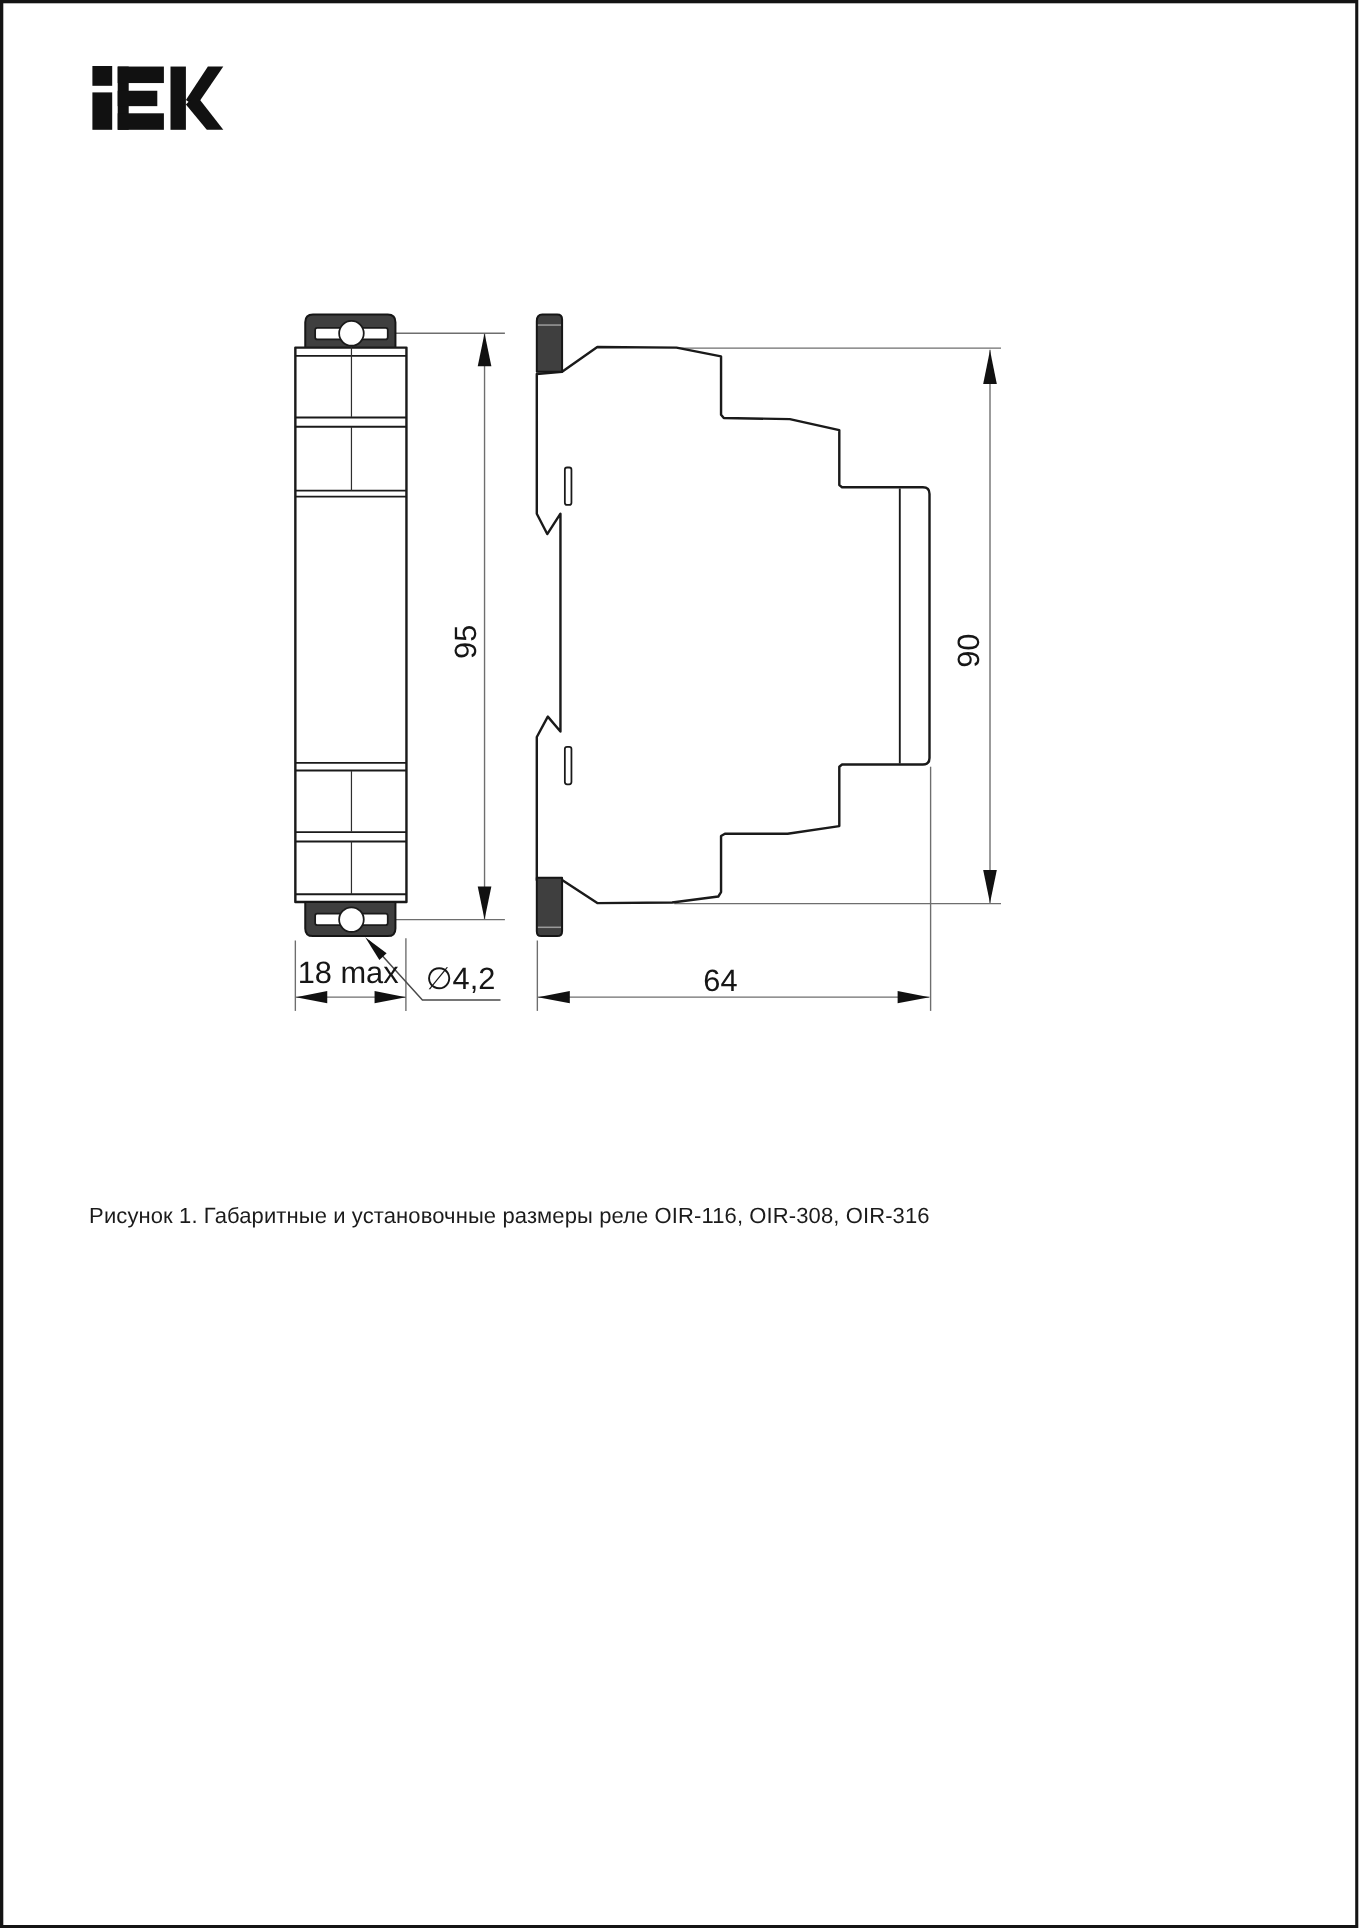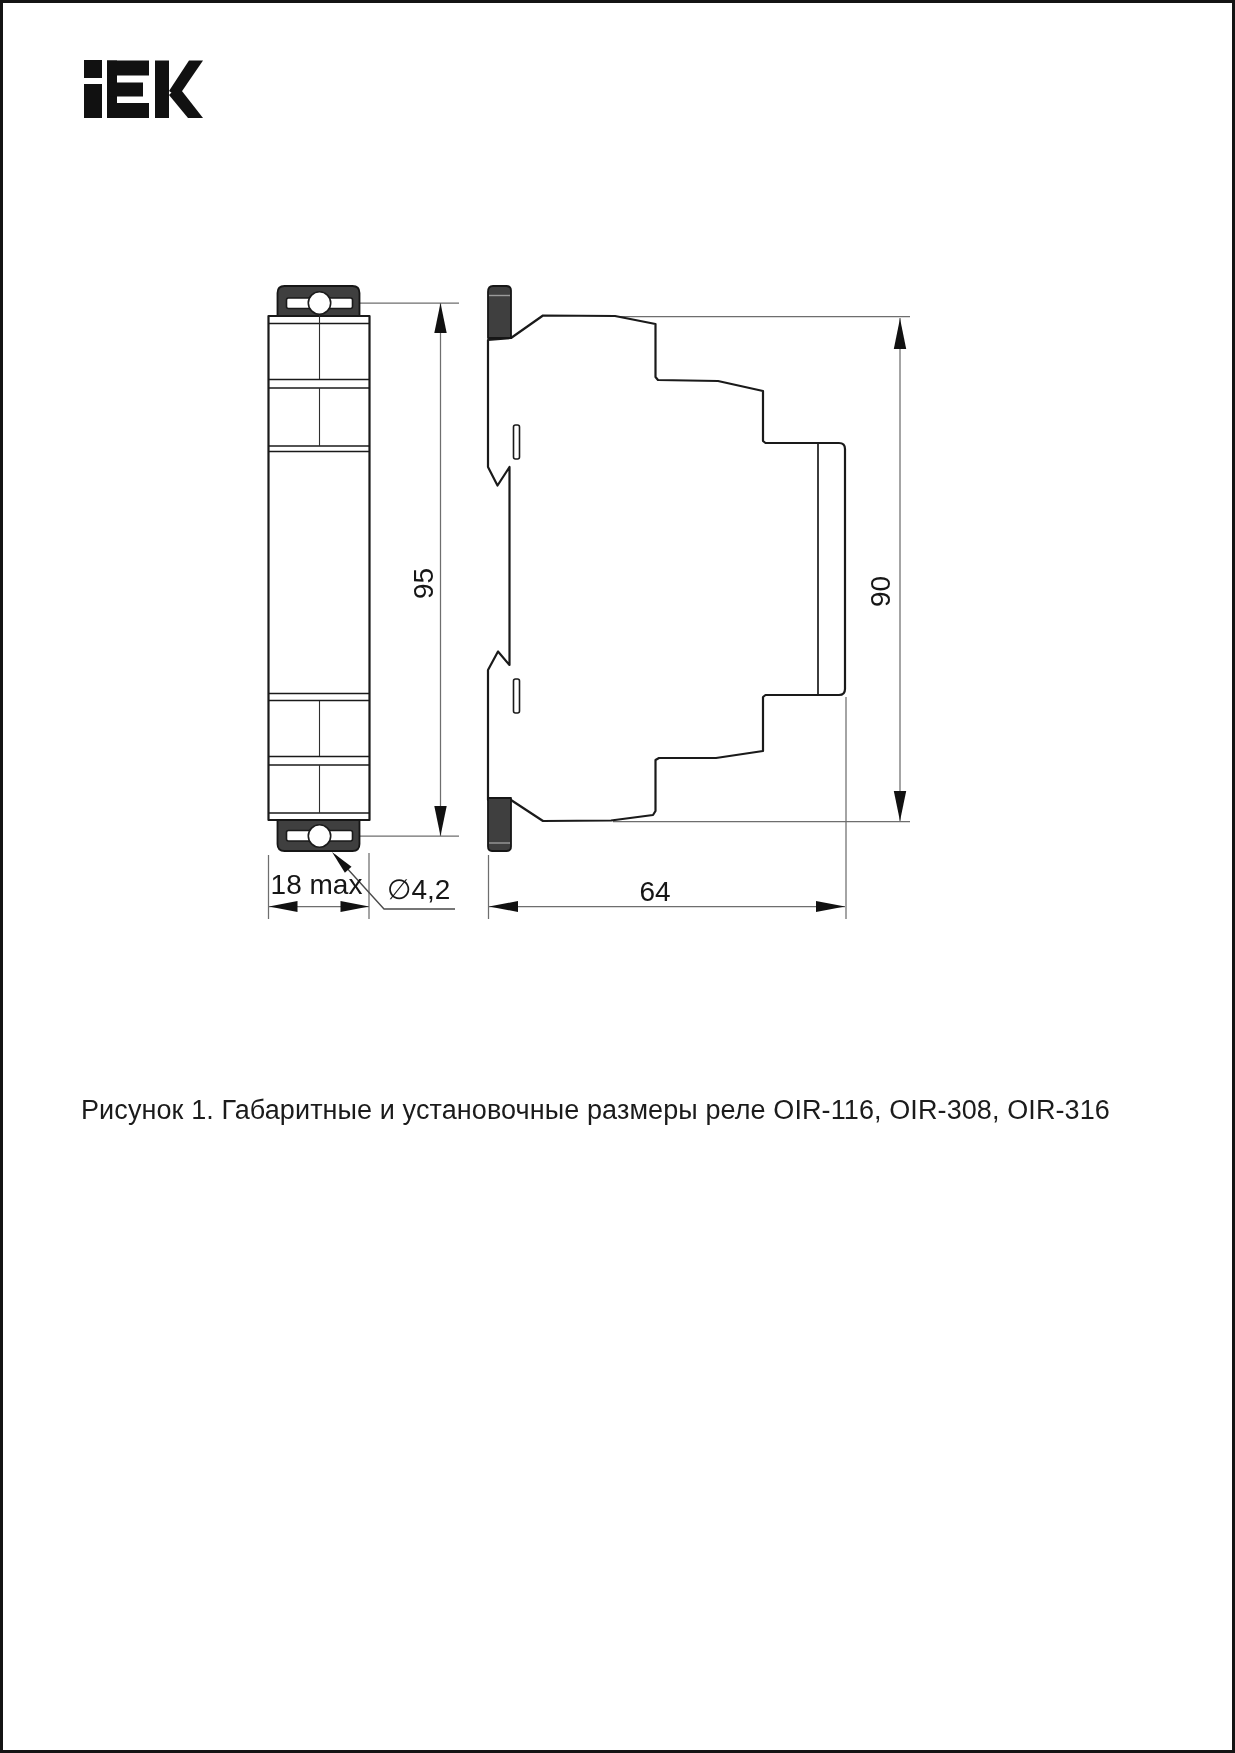--- a/index.html
+++ b/index.html
@@ -10,21 +10,21 @@
     border:3px solid #141414;
     box-sizing:border-box;
     font-family:"Liberation Sans", sans-serif;
     overflow:hidden;
   }
   .drawing-svg{position:absolute;left:0;top:0;}
   .caption{
     position:absolute;
     left:78px;top:1092px;
     width:1000px;
-    font-size:27px;
+    font-size:20px;
     color:#1b1b1b;
     letter-spacing:0.1px;
     white-space:nowrap;
   }
   text.dim{
     font-family:"Liberation Sans", sans-serif;
     font-size:28px;
     fill:#161616;
   }
   .outline{fill:#ffffff;stroke:#1a1a1a;stroke-width:2.2;stroke-linejoin:round;}

